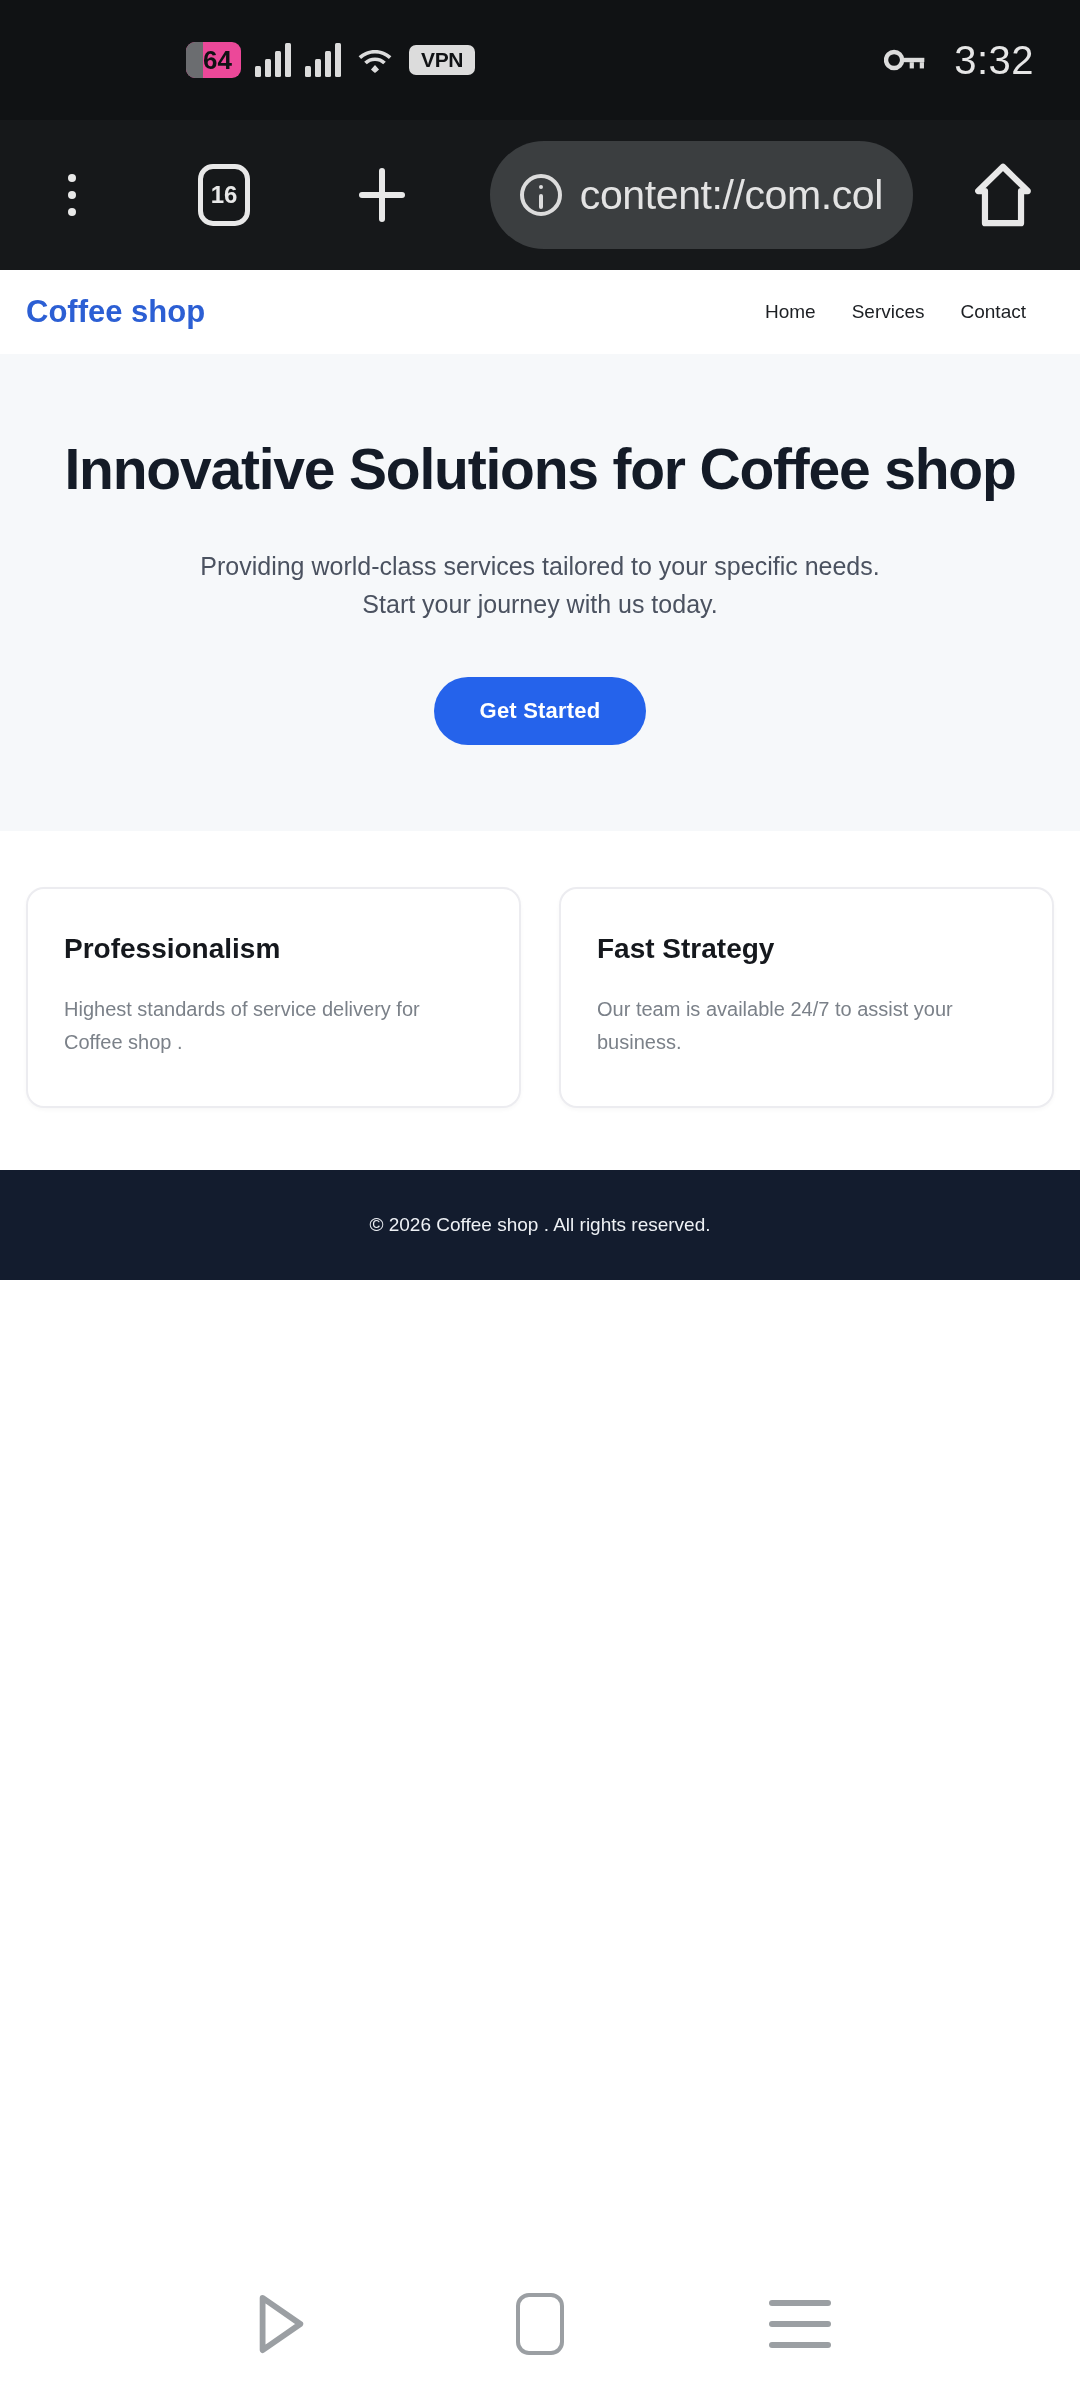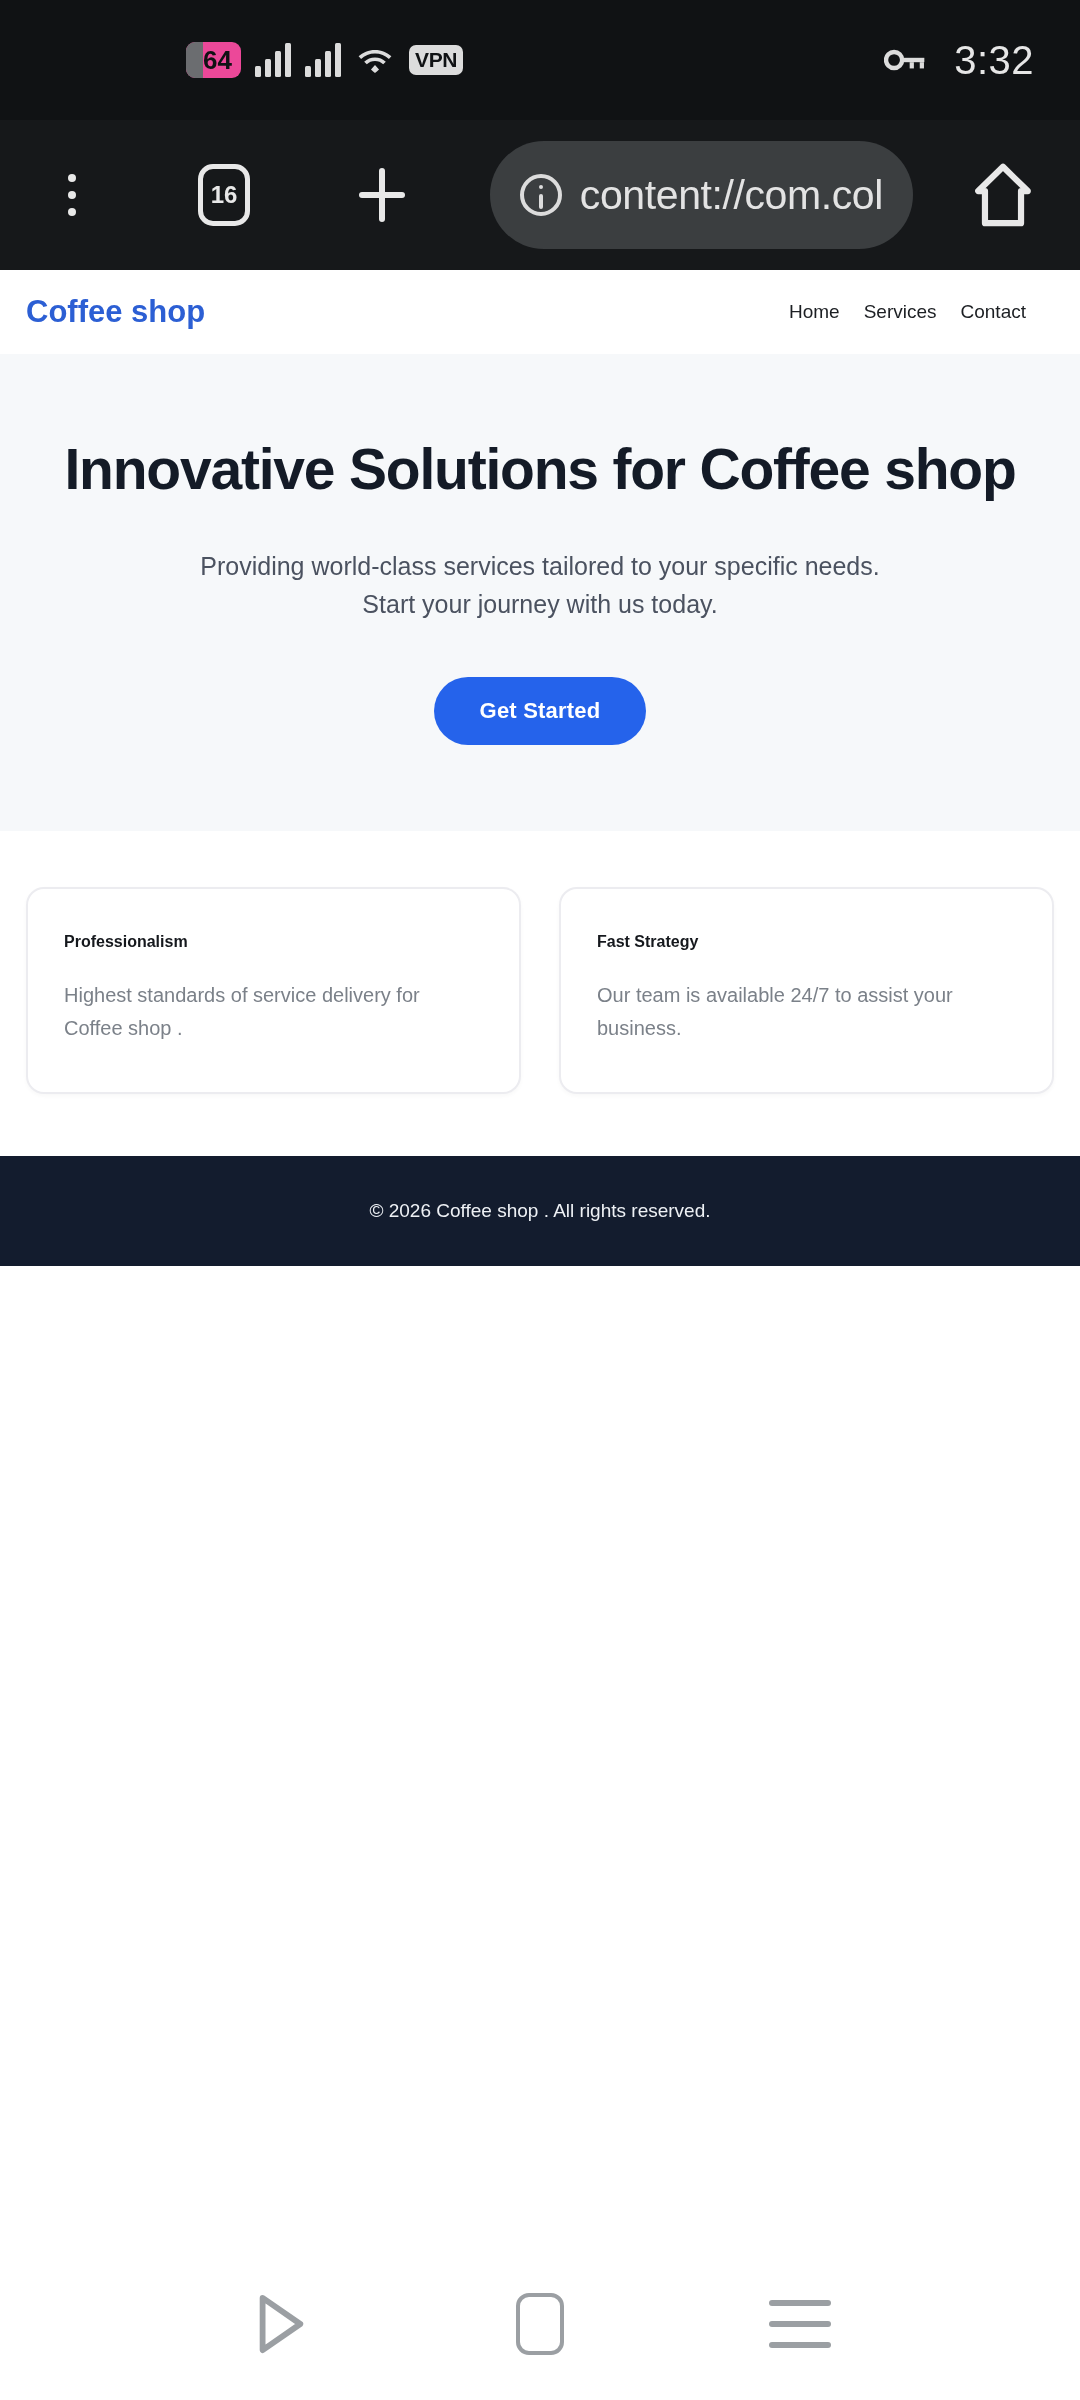--- a/index.html
+++ b/index.html
@@ -36,21 +36,21 @@
   .bars i{ display:block; width:6px; background:#dcdcdc; border-radius:1.5px; }
   .bars i:nth-child(1){ height:11px; }
   .bars i:nth-child(2){ height:18px; }
   .bars i:nth-child(3){ height:26px; }
   .bars i:nth-child(4){ height:34px; }
 
   .wifi{ width:40px; height:34px; position:relative; }
   .vpnbox{
     background:#dcdcdc; color:#101214;
     font-size:21px; font-weight:bold;
-    border-radius:7px; padding:3px 6px; letter-spacing:-0.3px;
+    border-radius:7px; padding:3px 12px; letter-spacing:-0.3px;
   }
   .clock{ color:#e6e6e6; font-size:40px; font-weight:500; letter-spacing:0.5px; }
 
   
   .toolbar{
     height:150px; background:#16181a;
     display:flex; align-items:center;
     padding:0 46px; gap:15px;
   }
   .tb-btn{ display:flex; align-items:center; justify-content:center; }
@@ -99,21 +99,21 @@
 
   
   .page{ background:#fff; }
 
   .nav{
     background:#fff; height:84px;
     display:flex; align-items:center; justify-content:space-between;
     padding:0 26px;
   }
   .brand{ color:#2c5fd4; font-size:31px; font-weight:bold; }
-  .navlinks{ display:flex; align-items:center; gap:24px; padding-right:28px; }
+  .navlinks{ display:flex; align-items:center; gap:36px; padding-right:28px; }
   .navlinks a{ color:#1c1f23; font-size:19px; text-decoration:none; }
 
   .hero{
     background:#f6f8fa; padding:82px 0 86px;
     text-align:center;
   }
   .hero h1{
     font-size:57px; font-weight:bold; color:#141b27;
     letter-spacing:-1.2px; line-height:1.18;
     margin-bottom:44px;
@@ -132,21 +132,21 @@
   .cards{
     background:#fff; padding:56px 26px 62px;
     display:flex; gap:38px;
   }
   .card{
     flex:1; background:#fff;
     border:2px solid #ececf0; border-radius:18px;
     padding:44px 36px 48px;
     box-shadow:0 2px 4px rgba(0,0,0,0.03);
   }
-  .card h3{ font-size:16px; font-weight:bold; color:#15181d; margin-bottom:28px; }
+  .card h3{ font-size:28px; font-weight:bold; color:#15181d; margin-bottom:28px; }
   .card p{ font-size:20px; color:#7b8189; line-height:1.62; }
 
   .footer{
     background:#131c2e; height:110px;
     display:flex; align-items:center; justify-content:center;
   }
   .footer span{ color:#eef1f5; font-size:19px; }
 
   
   .navbar{

